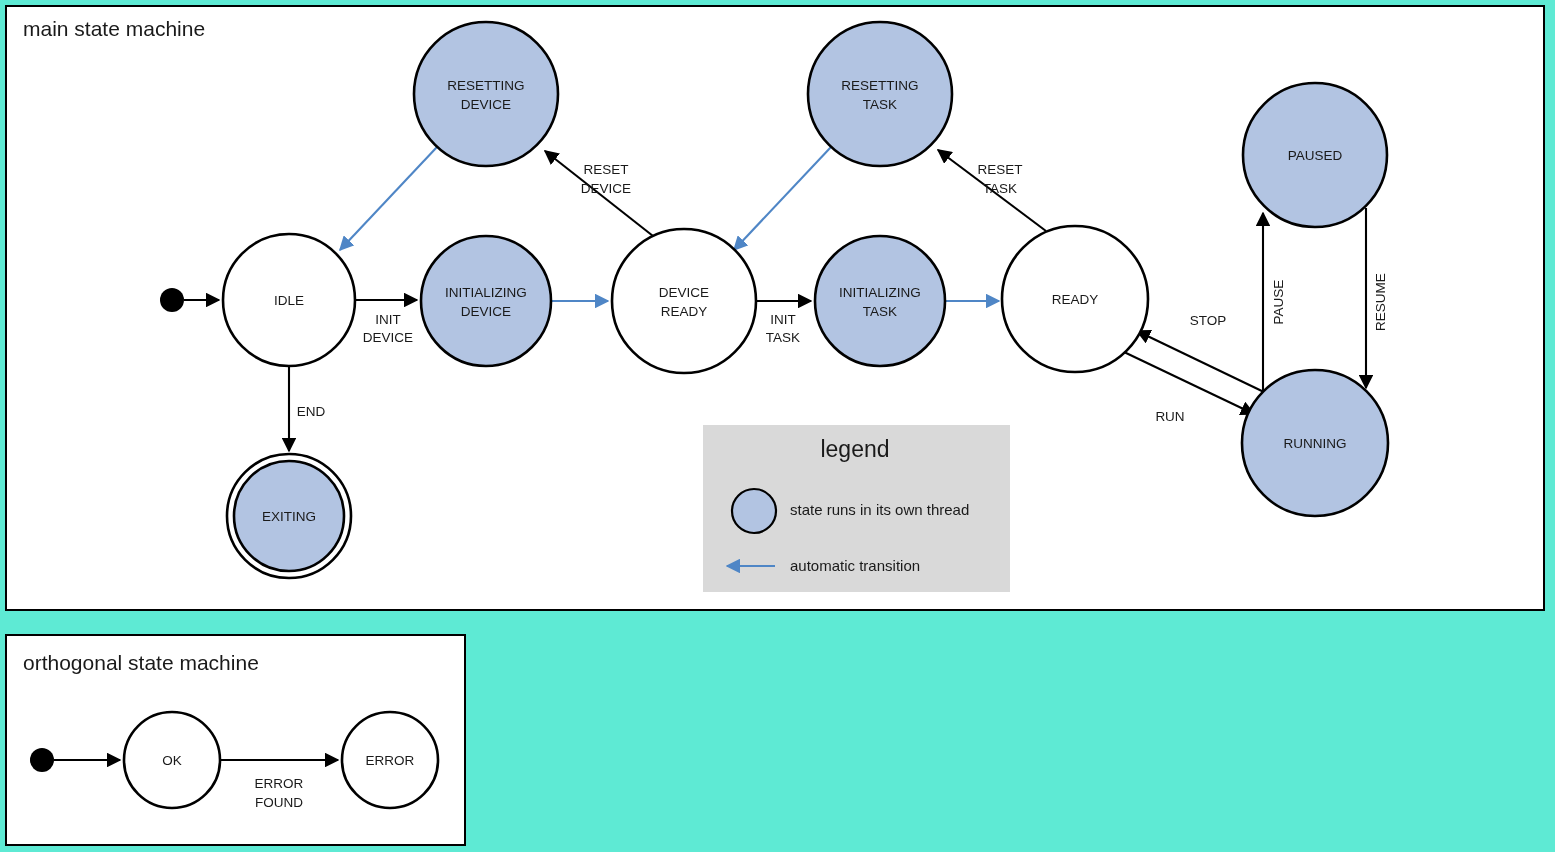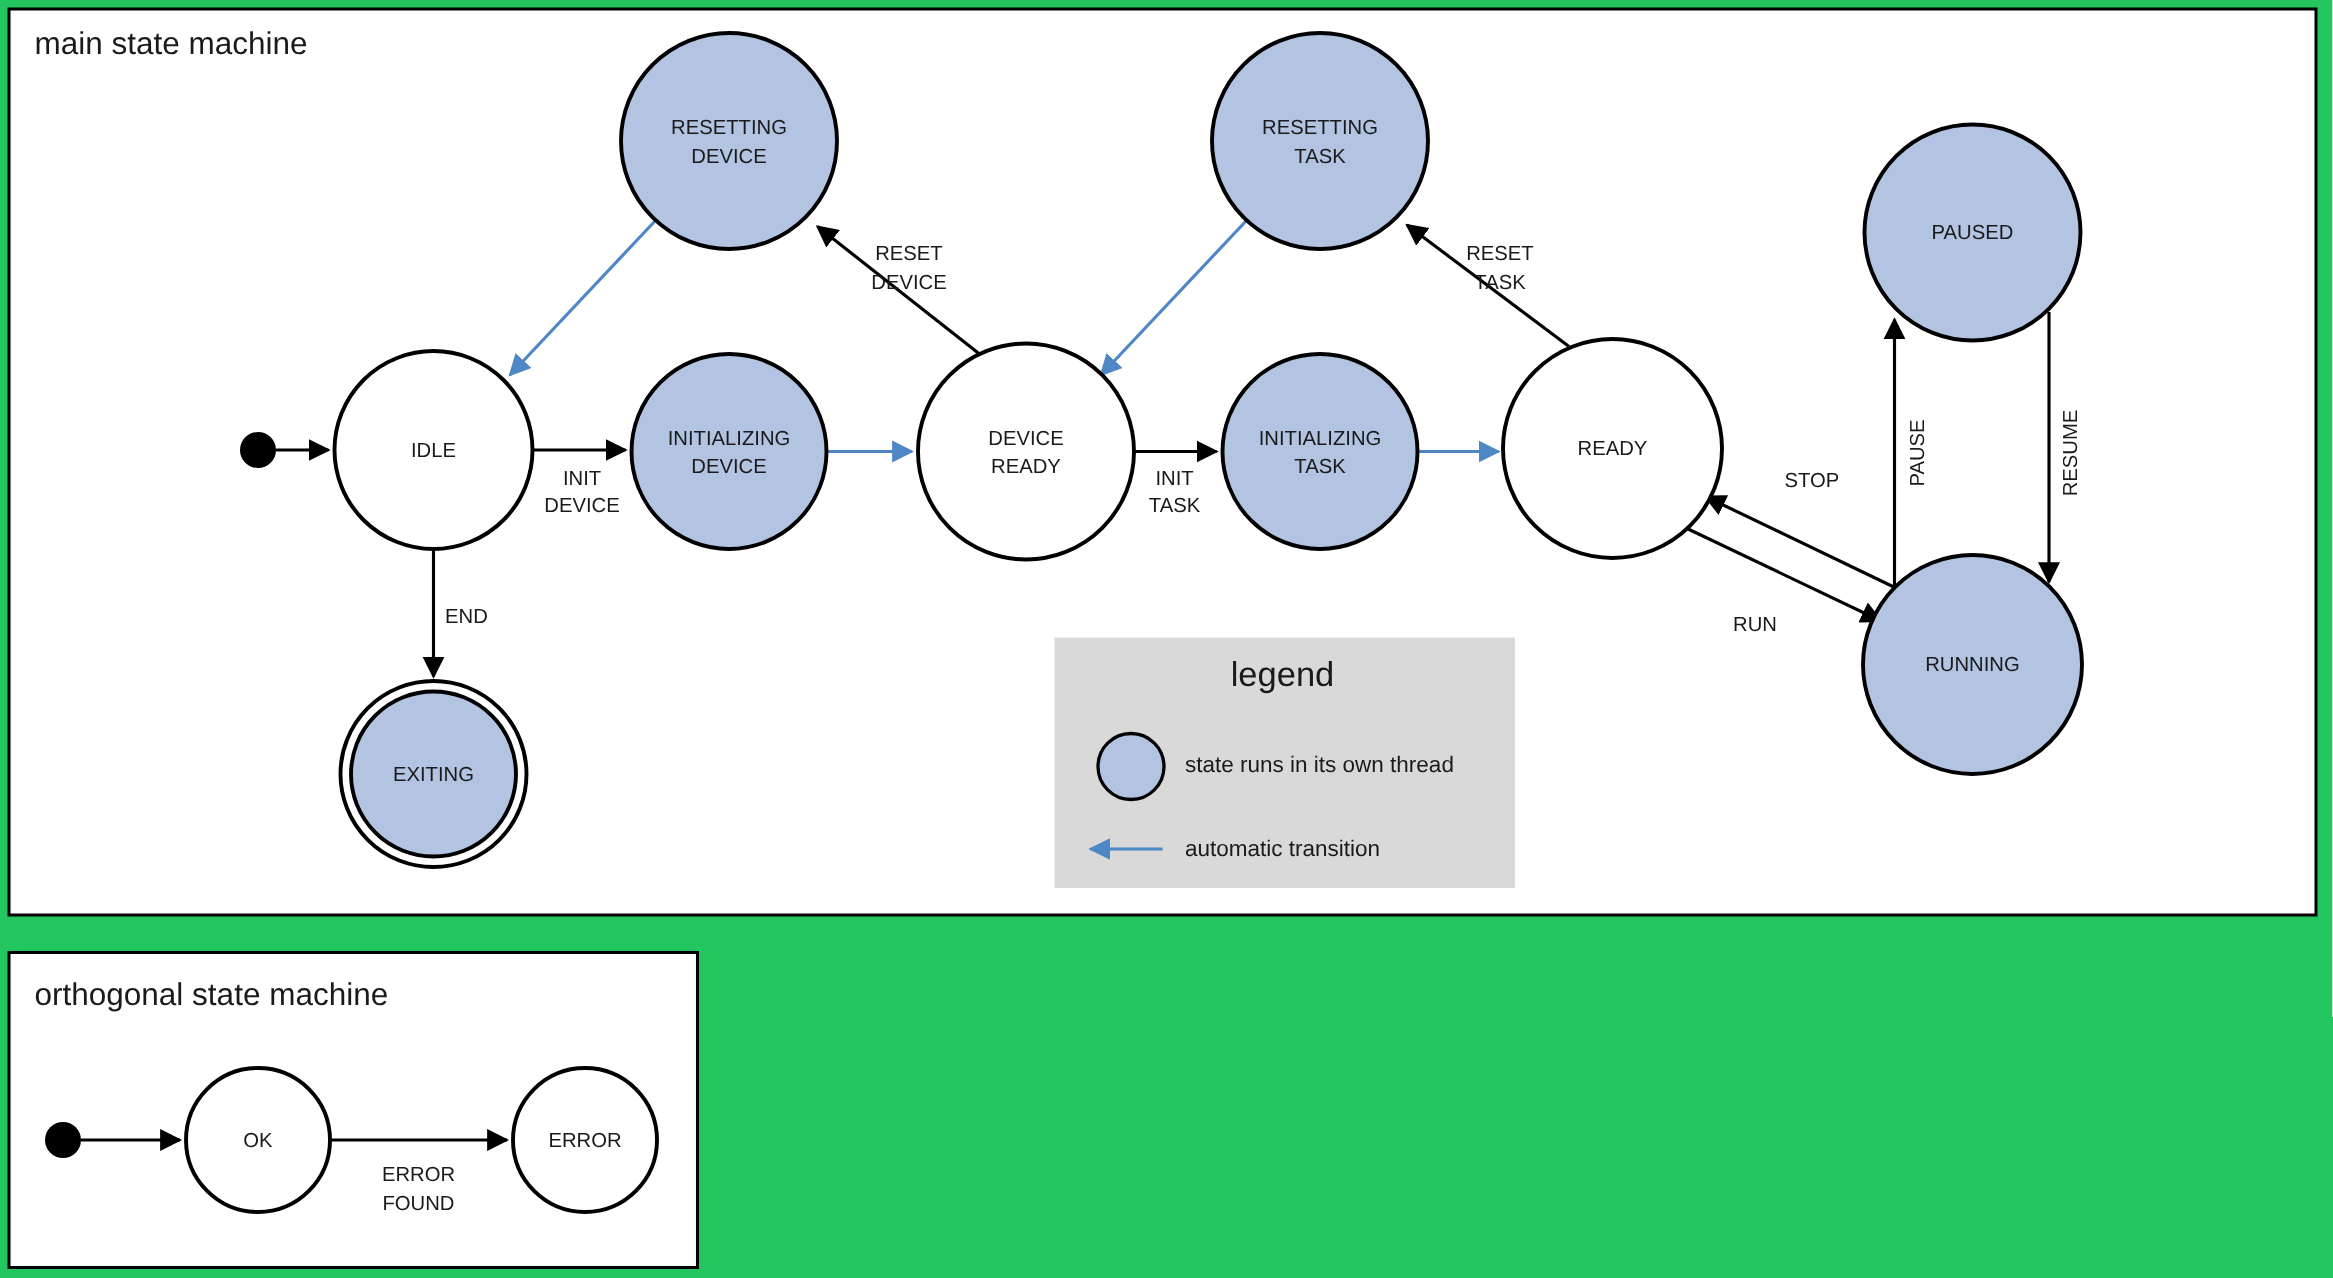--- a/index.html
+++ b/index.html
@@ -4,21 +4,21 @@
 <style>
   html, body {
     margin: 0;
     padding: 0;
     background: #ffffff;
   }
   #root {
     position: relative;
     width: 1555px;
     height: 852px;
-    background: #22c55e;
+    background: #5eead4;
     font-family: "Liberation Sans", sans-serif;
     overflow: hidden;
   }
   svg#diagram {
     position: absolute;
     left: 0;
     top: 0;
     width: 1555px;
     height: 852px;
     display: block;

